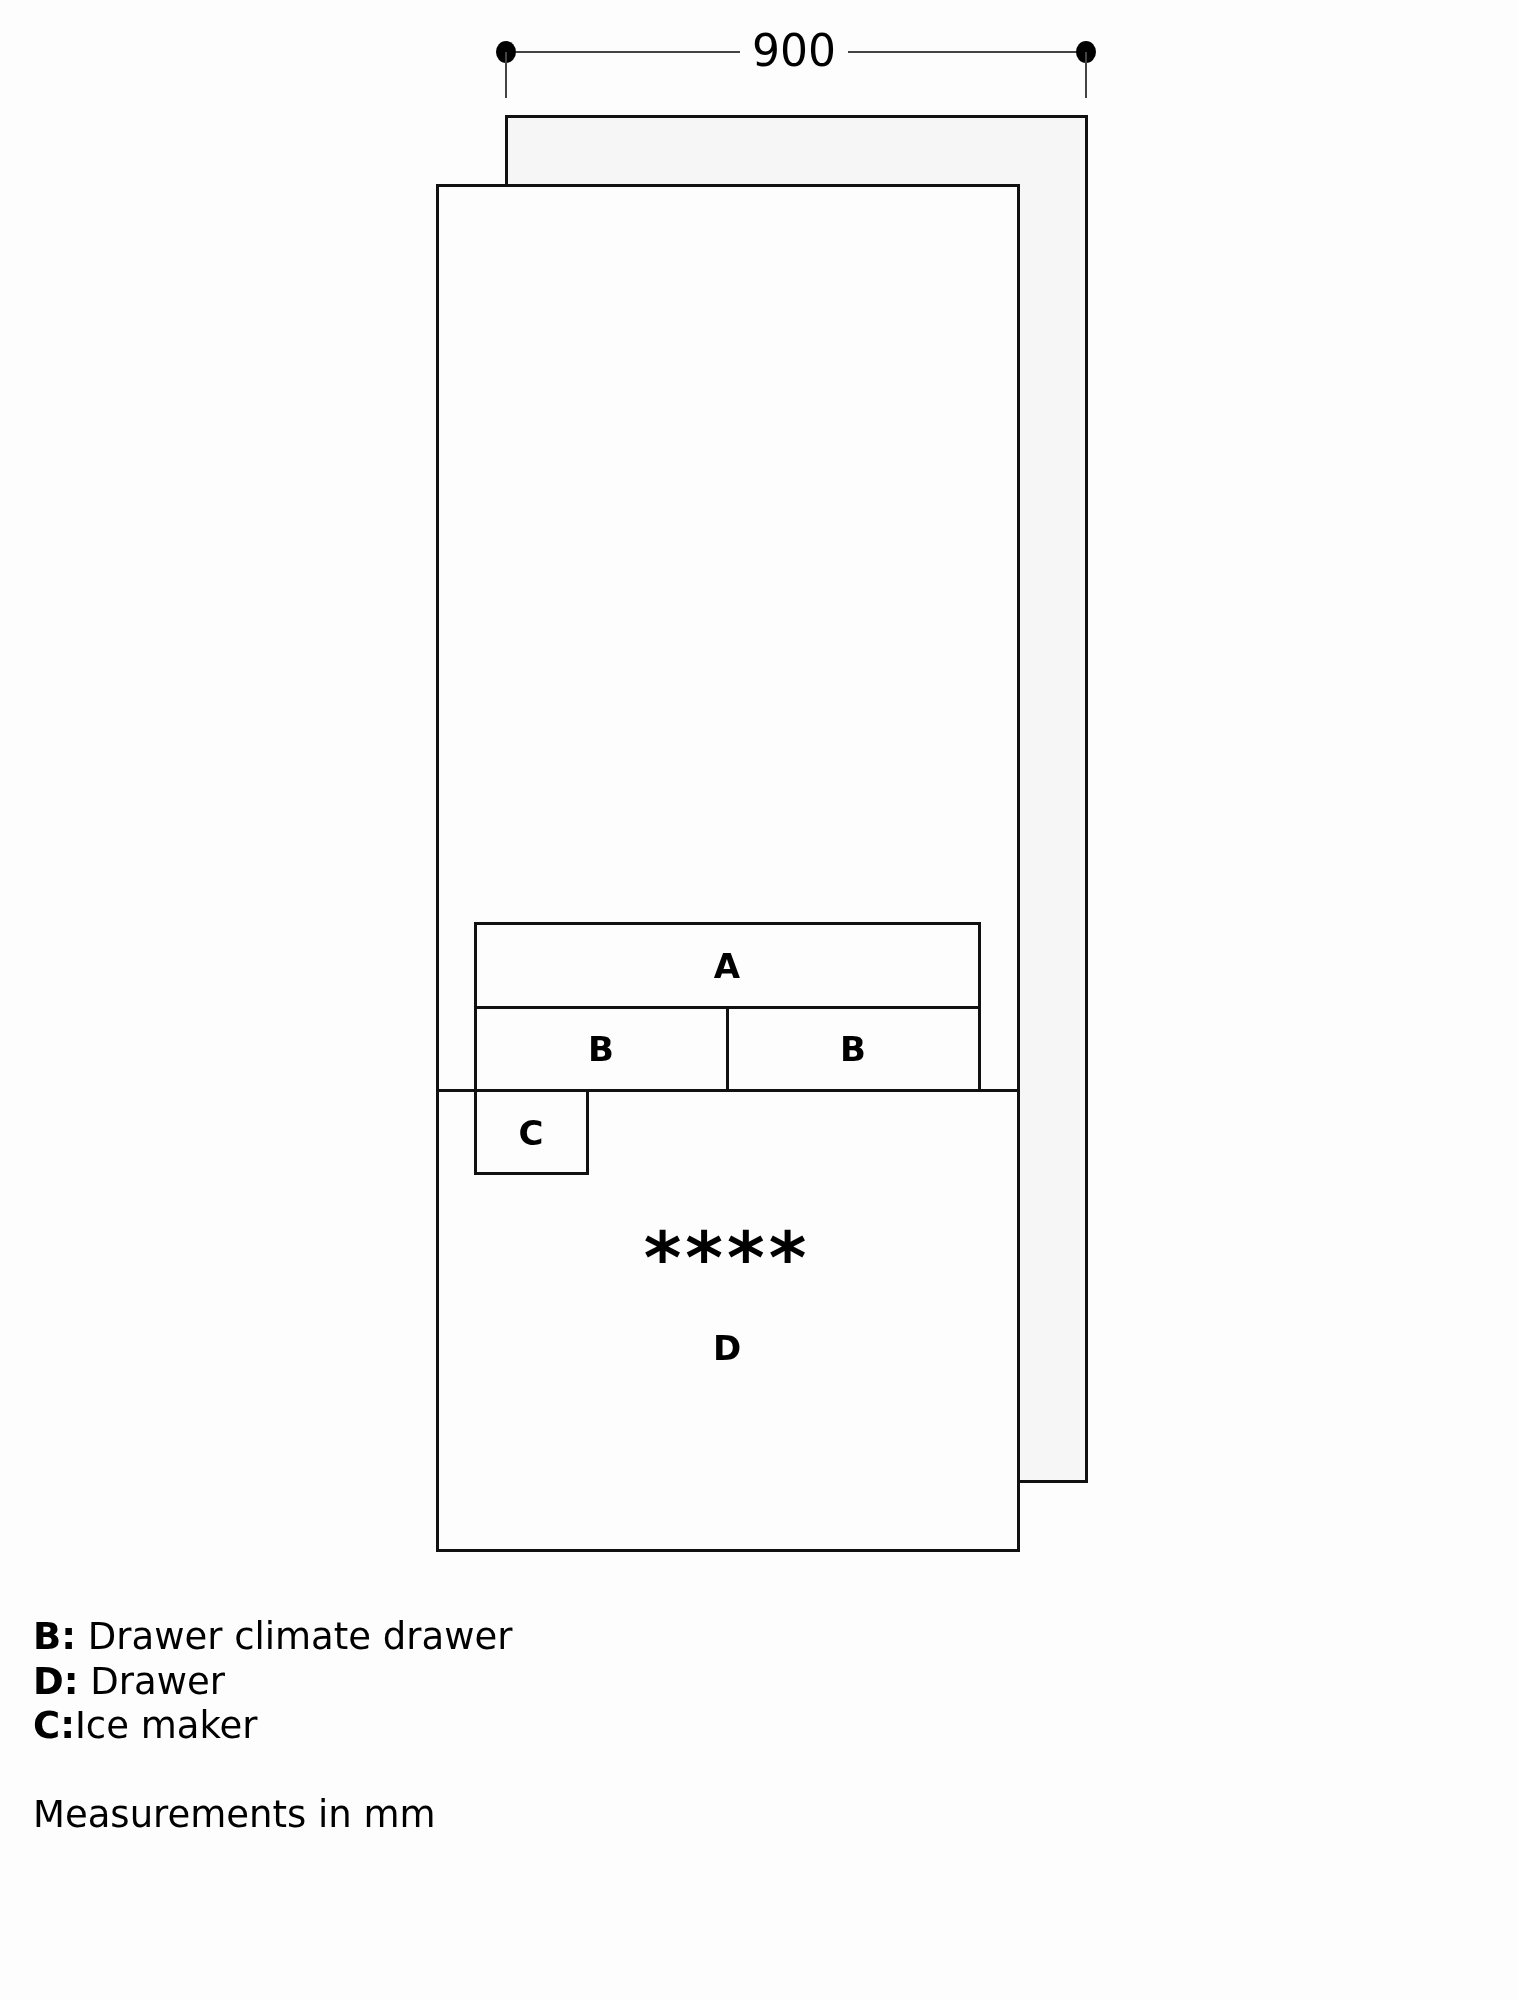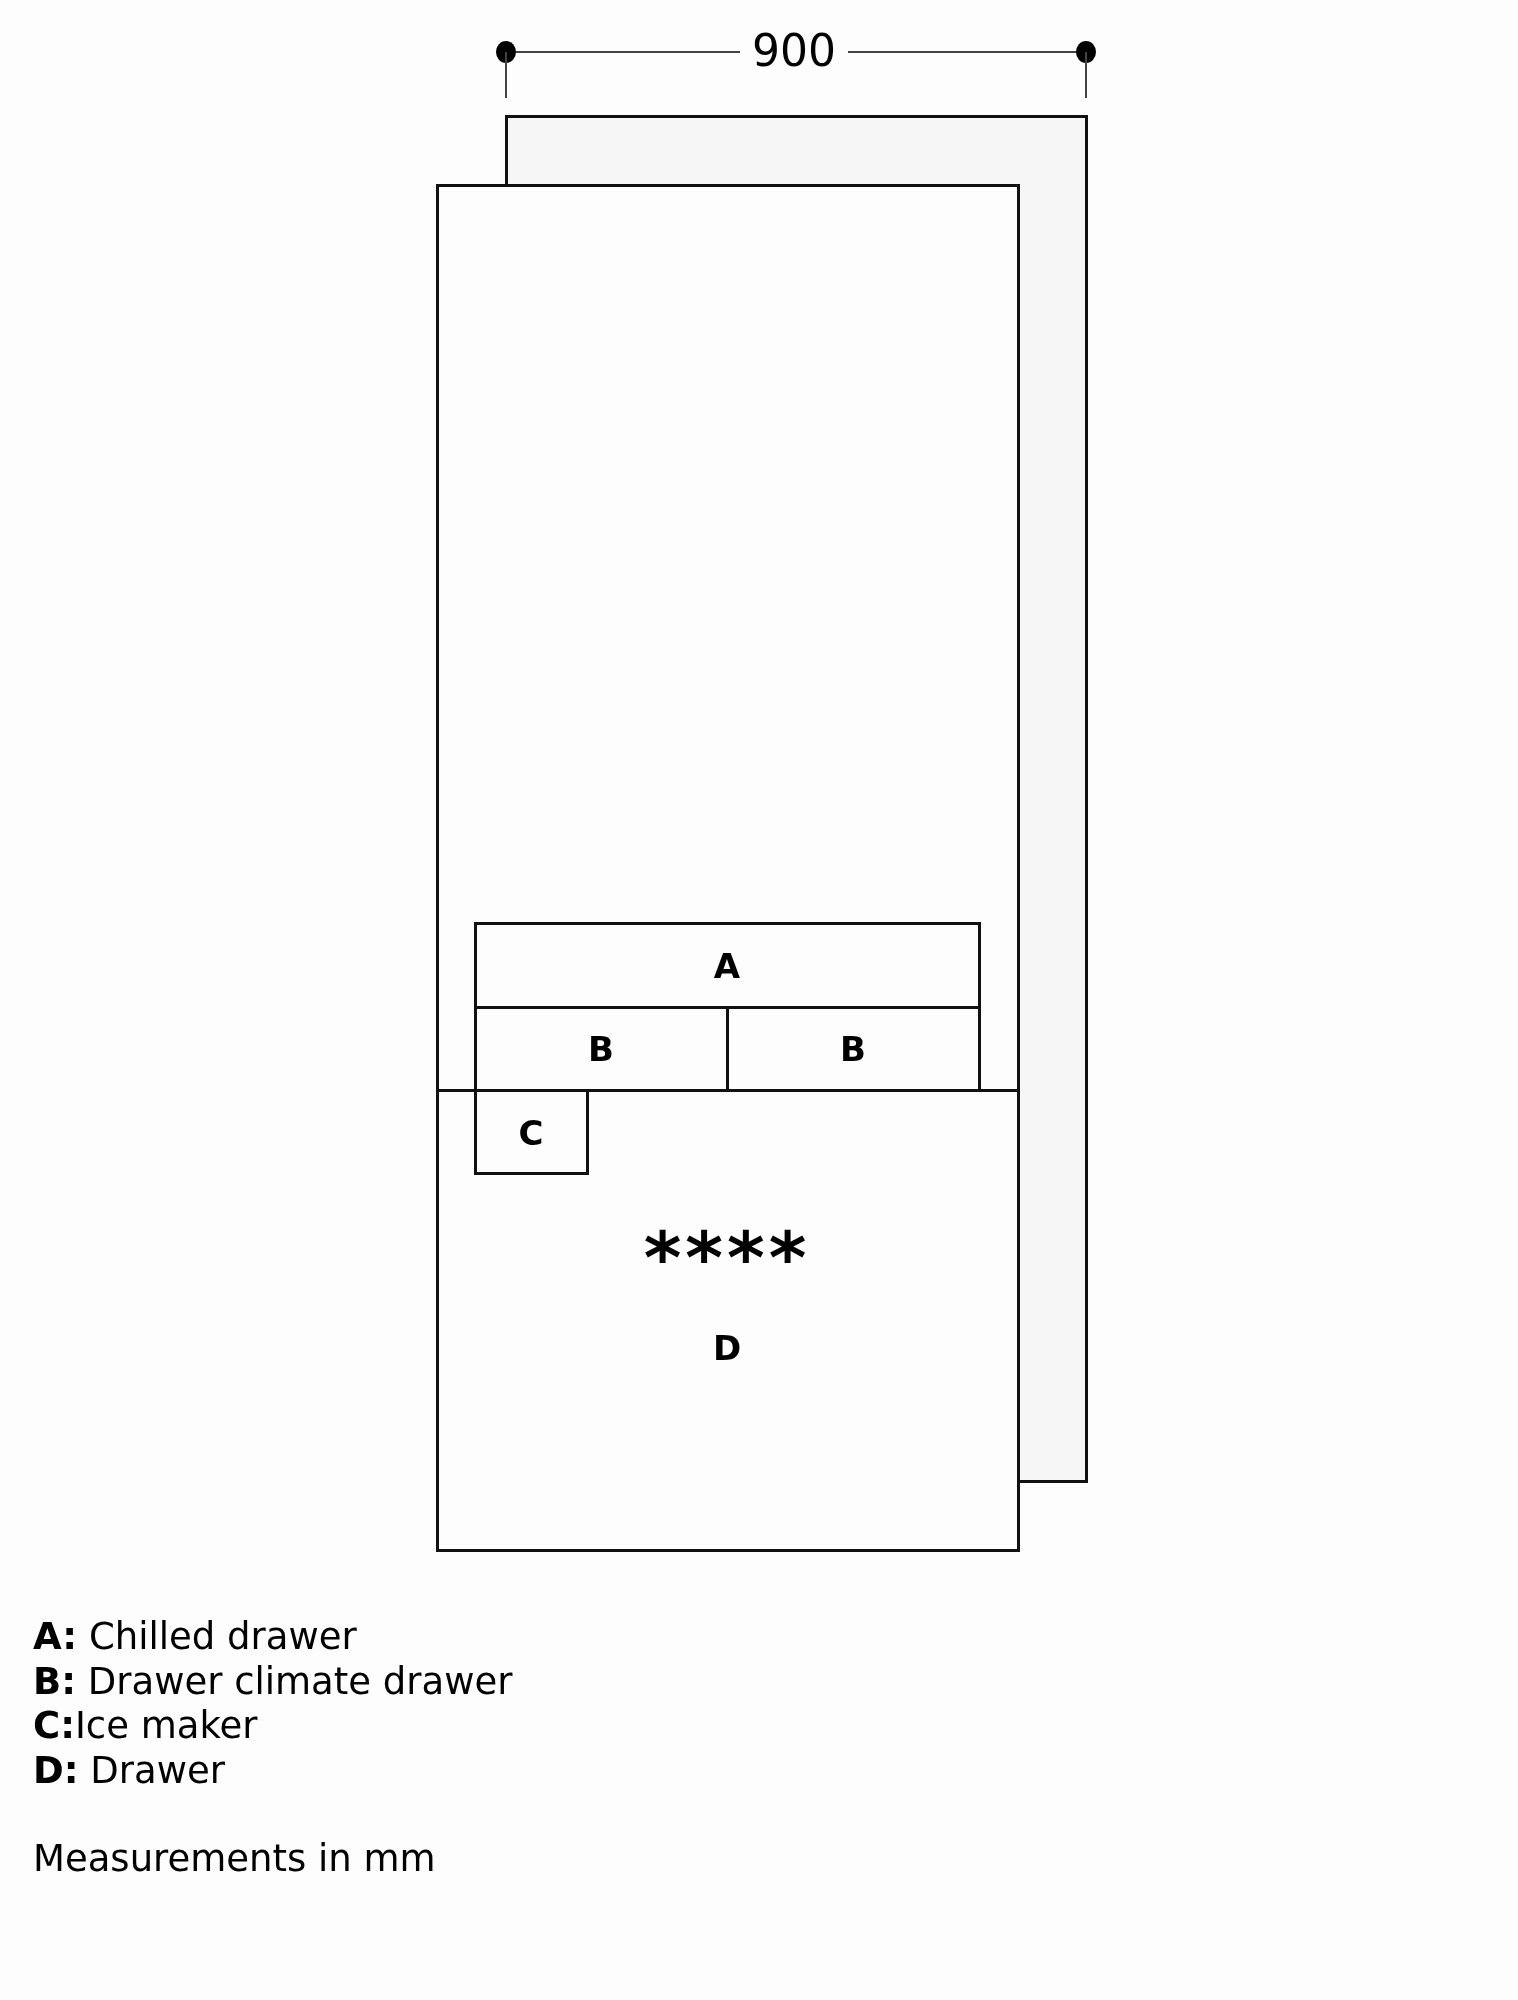--- a/index.html
+++ b/index.html
@@ -40,18 +40,17 @@
 <div class="lbl" style="left:601px; top:1049px;">B</div>
 <div class="lbl" style="left:853px; top:1049px;">B</div>
 
 <div class="box" style="left:474px; top:1089px; width:115px; height:86px;"></div>
 <div class="lbl" style="left:531px; top:1133px;">C</div>
 
 <div class="stars" style="left:727px; top:1258px;">****</div>
 <div class="lbl" style="left:727px; top:1348px;">D</div>
 
 <div class="legend">
-  <div class="row"><b>A:</b> <span>Chilled drawer</span></div>
   <div class="row"><b>B:</b> <span>Drawer climate drawer</span></div>
+  <div class="row"><b>D:</b> <span>Drawer</span></div>
   <div class="row"><b>C:</b><span>Ice maker</span></div>
-  <div class="row"><b>D:</b> <span>Drawer</span></div>
   <div class="note">Measurements in mm</div>
 </div>
 
 </body></html>

